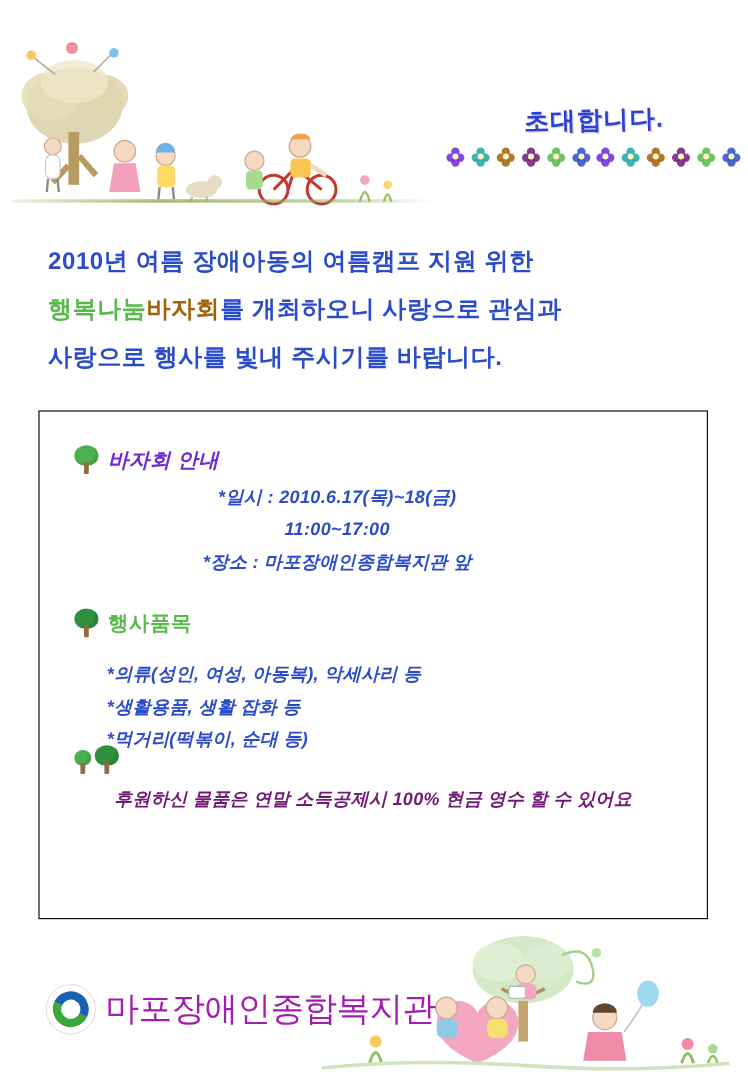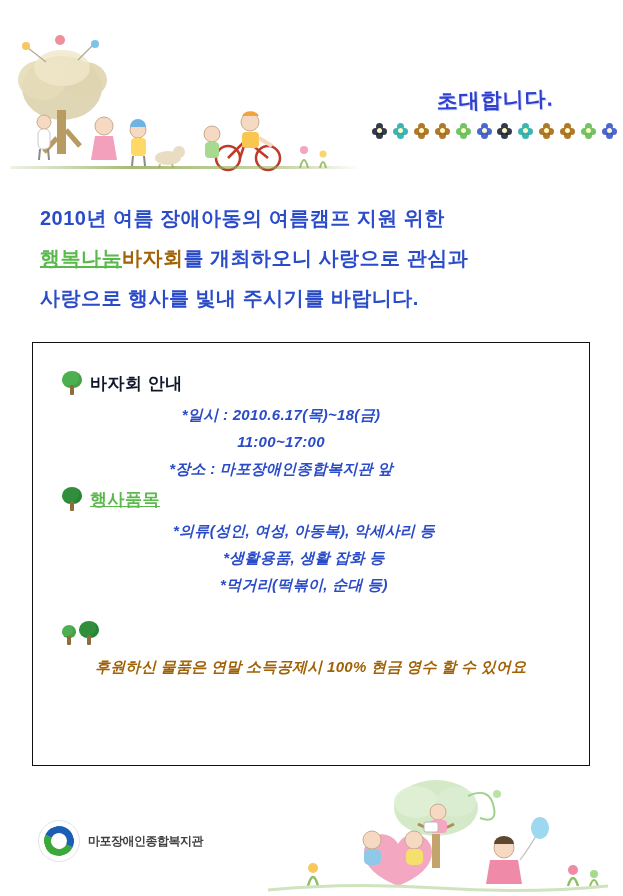--- a/index.html
+++ b/index.html
@@ -88,24 +88,24 @@
     left: 40px;
     top: 198px;
     width: 545px;
     font-size: 20px;
     font-weight: bold;
     line-height: 40px;
     letter-spacing: 0.5px;
   }
   .intro .line { display: block; white-space: nowrap; }
   .c-blue   { color: #2b4cc8; }
-  .c-green  { color: #59b94b; text-decoration: underline; }
+  .c-green  { color: #59b94b; }
   .c-orange { color: #a16207; }
-  .c-purple { color: #a16207; }
-  .c-pink   { color: #0f172a; }
+  .c-purple { color: #701a75; }
+  .c-pink   { color: #6d28d9; font-style: italic; }
   .c-teal   { color: #1aa7a7; }
 
   
   .info-box {
     position: absolute;
     left: 32px;
     top: 342px;
     width: 558px;
     height: 424px;
     border: 1px solid #111111;
@@ -202,23 +202,23 @@
     transform: rotate(-20deg);
     box-sizing: border-box;
   }
   .logo-text .org-sub {
     font-size: 11px;
     color: #333333;
     letter-spacing: .2px;
     margin-bottom: 2px;
   }
   .logo-text .org-main {
-    font-size: 12px;
-    font-weight: bold;
-    color: #404040;
+    font-size: 28px;
+    font-weight: normal;
+    color: #a21caf;
     letter-spacing: -0.5px;
   }
 </style>
 </head>
 <body>
 
 <div class="header-illustration">
   <svg width="380" height="155" viewBox="0 0 380 155" xmlns="http://www.w3.org/2000/svg">
 
     <g>
@@ -381,29 +381,29 @@
         </span>
       <span class="c-pink">바자회 안내</span>
     </div>
     <div class="sec-body" style="text-align:center; width:420px; margin-left:10px; margin-top:6px;">
       <div class="c-blue">*일시 : 2010.6.17(목)~18(금)</div>
       <div class="c-blue">11:00~17:00</div>
       <div class="c-blue">*장소 : 마포장애인종합복지관 앞</div>
     </div>
   </div>
 
-  <div class="section" style="left:28px; top:144px; width:500px;">
+  <div class="section" style="left:28px; top:164px; width:500px;">
     <div class="sec-head">
       <span class="tree">
           <span class="crown dark"></span>
           <span class="trunk"></span>
         </span>
       <span class="c-green">행사품목</span>
     </div>
-    <div class="sec-body" style="text-align:center; width:430px; margin-left:28px; margin-top:6px;">
+    <div class="sec-body" style="width:430px; margin-left:28px; margin-top:18px;">
       <div class="c-blue">*의류(성인, 여성, 아동복), 악세사리 등</div>
       <div class="c-blue">*생활용품, 생활 잡화 등</div>
       <div class="c-blue">*먹거리(떡볶이, 순대 등)</div>
     </div>
   </div>
 
   <div class="section" style="left:28px; top:278px; width:510px;">
     <div class="sec-head">
       <span class="tree-pair">
         <span class="tree" style="width:16px;height:20px;">

